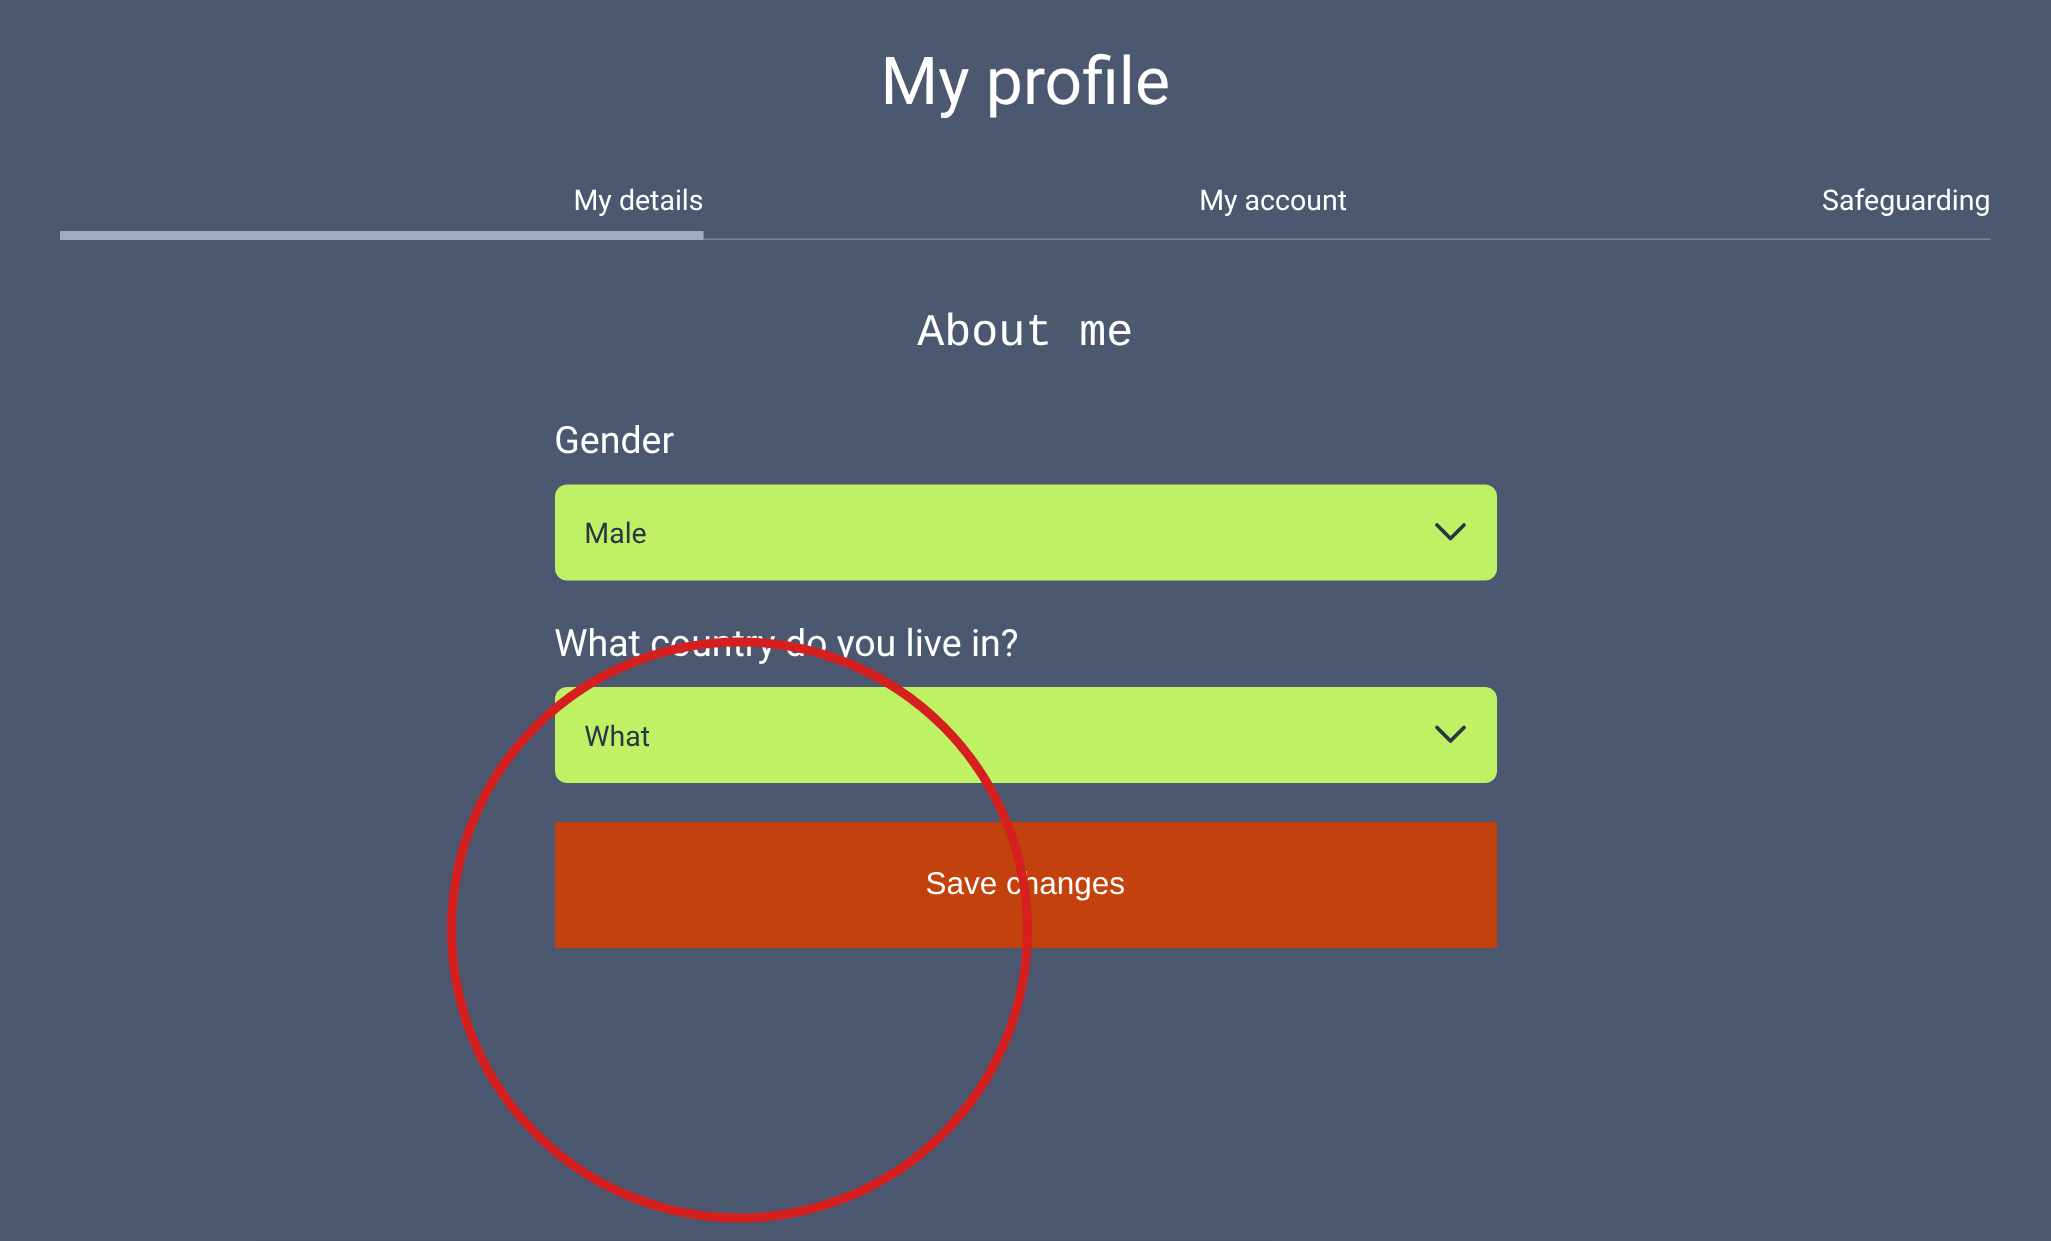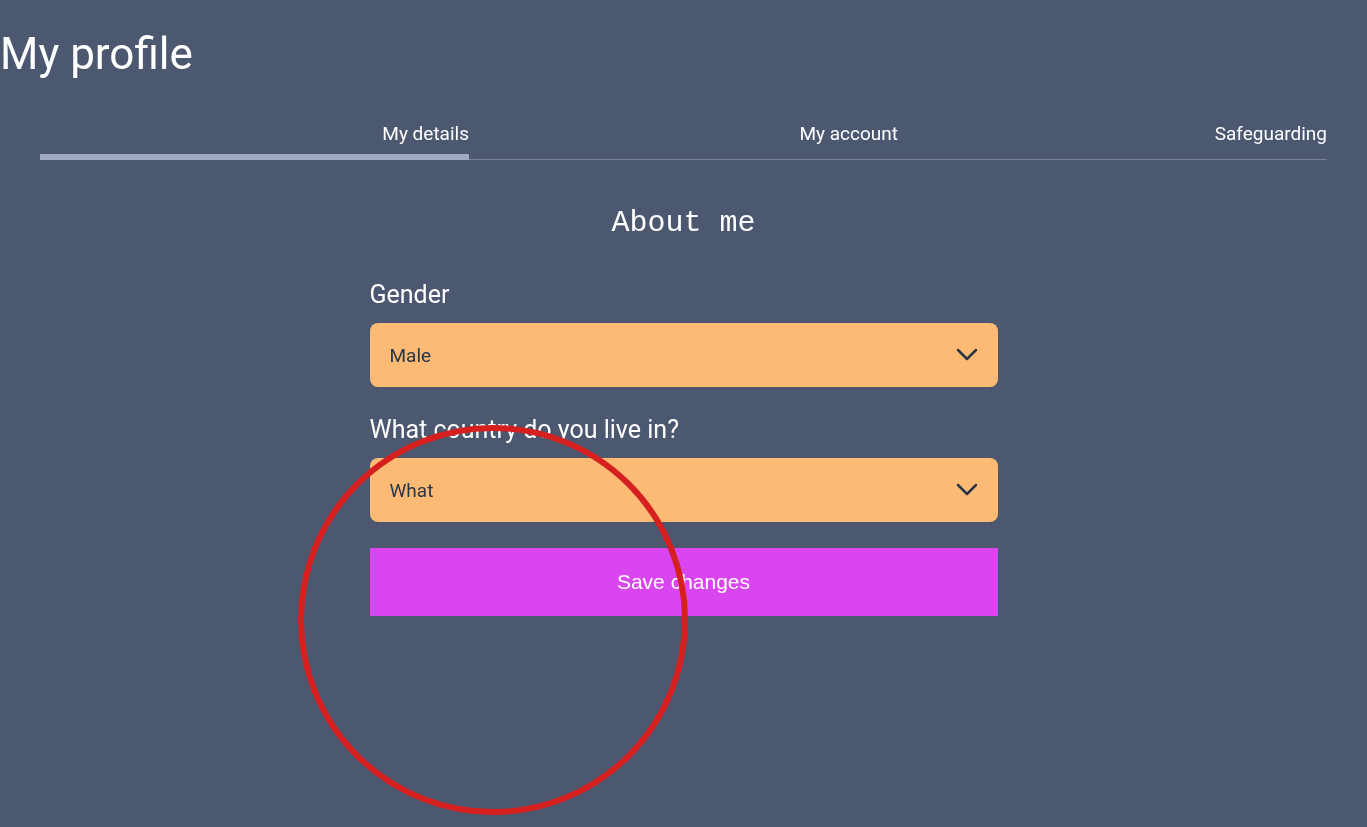--- a/index.html
+++ b/index.html
@@ -9,20 +9,21 @@
     }
     body {
       background-color: #4c5770;
       font-family: -apple-system, BlinkMacSystemFont, 'Segoe UI', Roboto, sans-serif;
       color: #ffffff;
       min-height: 827px;
       width: 1367px;
       position: relative;
     }
     .page-title {
+      text-align: center;
       font-size: 44px;
       font-weight: 400;
       padding-top: 28px;
       padding-bottom: 28px;
     }
     .tabs {
       display: flex;
       width: calc(100% - 80px);
       margin: 0 40px;
       border-bottom: 1px solid #7a8399;
@@ -60,43 +61,43 @@
       margin-bottom: 28px;
     }
     .form-label {
       font-size: 25px;
       font-weight: 400;
       display: block;
       margin-bottom: 14px;
     }
     .select-wrapper {
       position: relative;
-      background-color: #fdba74;
+      background-color: #bef264;
       border-radius: 8px;
       height: 64px;
       display: flex;
       align-items: center;
       padding: 0 20px;
       cursor: pointer;
     }
     .select-value {
       color: #2a3548;
       font-size: 19px;
       flex: 1;
     }
     .chevron {
       width: 22px;
       height: 14px;
     }
     .save-button {
       width: 100%;
-      background-color: #d946ef;
+      background-color: #c2410c;
       color: #ffffff;
       border: none;
-      height: 68px;
+      height: 84px;
       font-size: 21px;
       font-weight: 400;
       cursor: pointer;
       margin-top: -2px;
     }
     .annotation-circle {
       position: absolute;
       border: 6px solid #d62020;
       border-radius: 50%;
       width: 390px;

